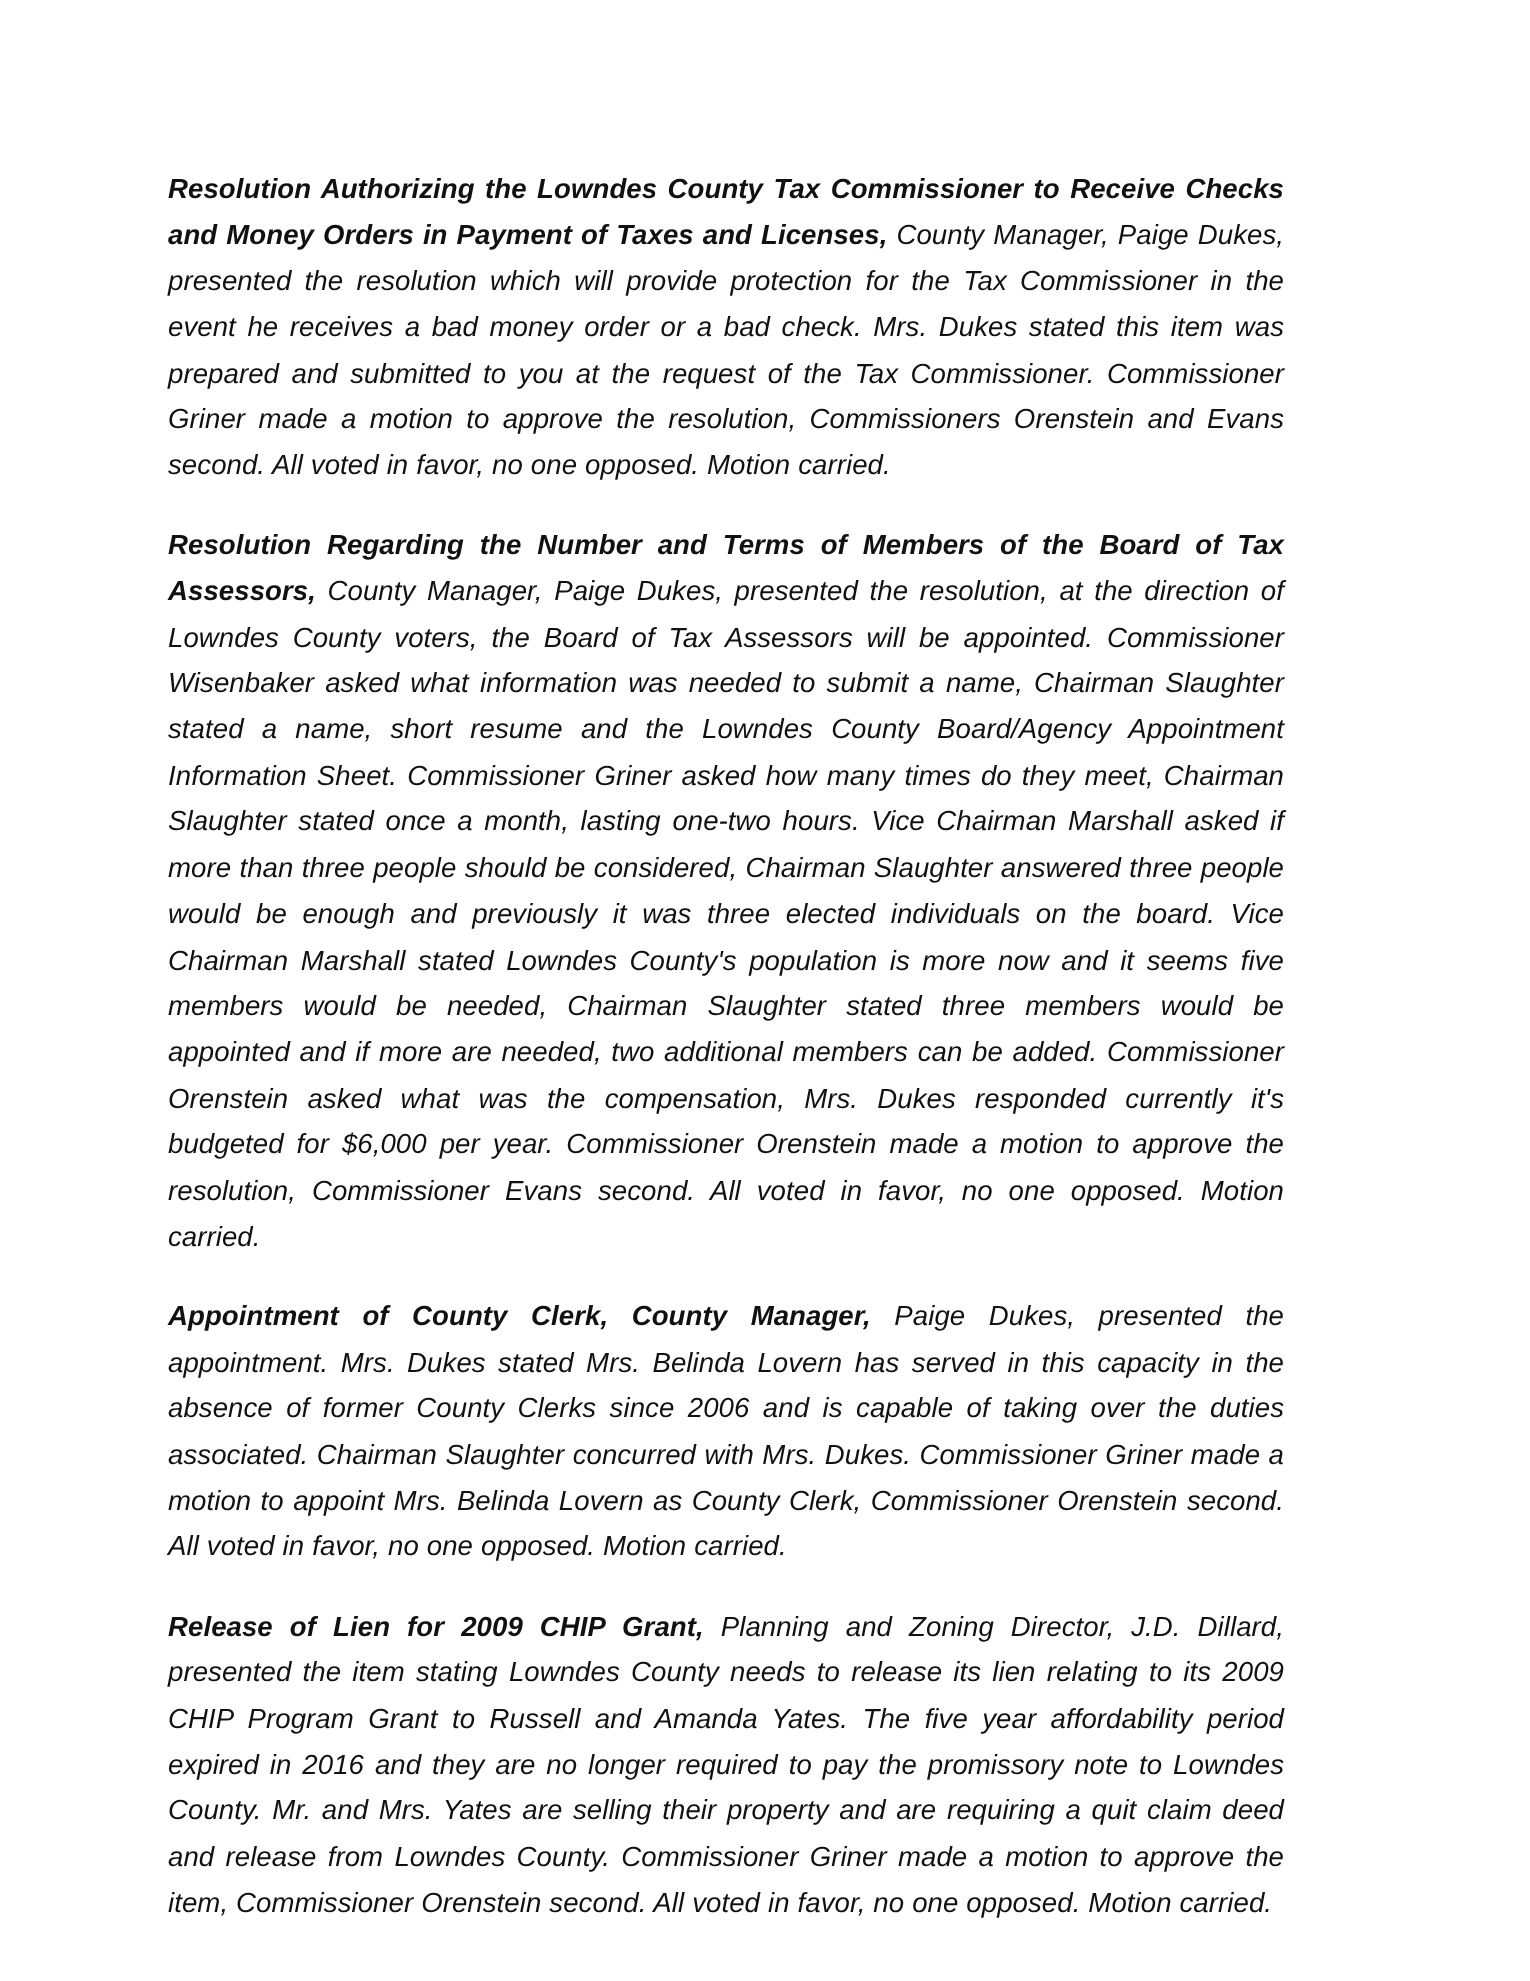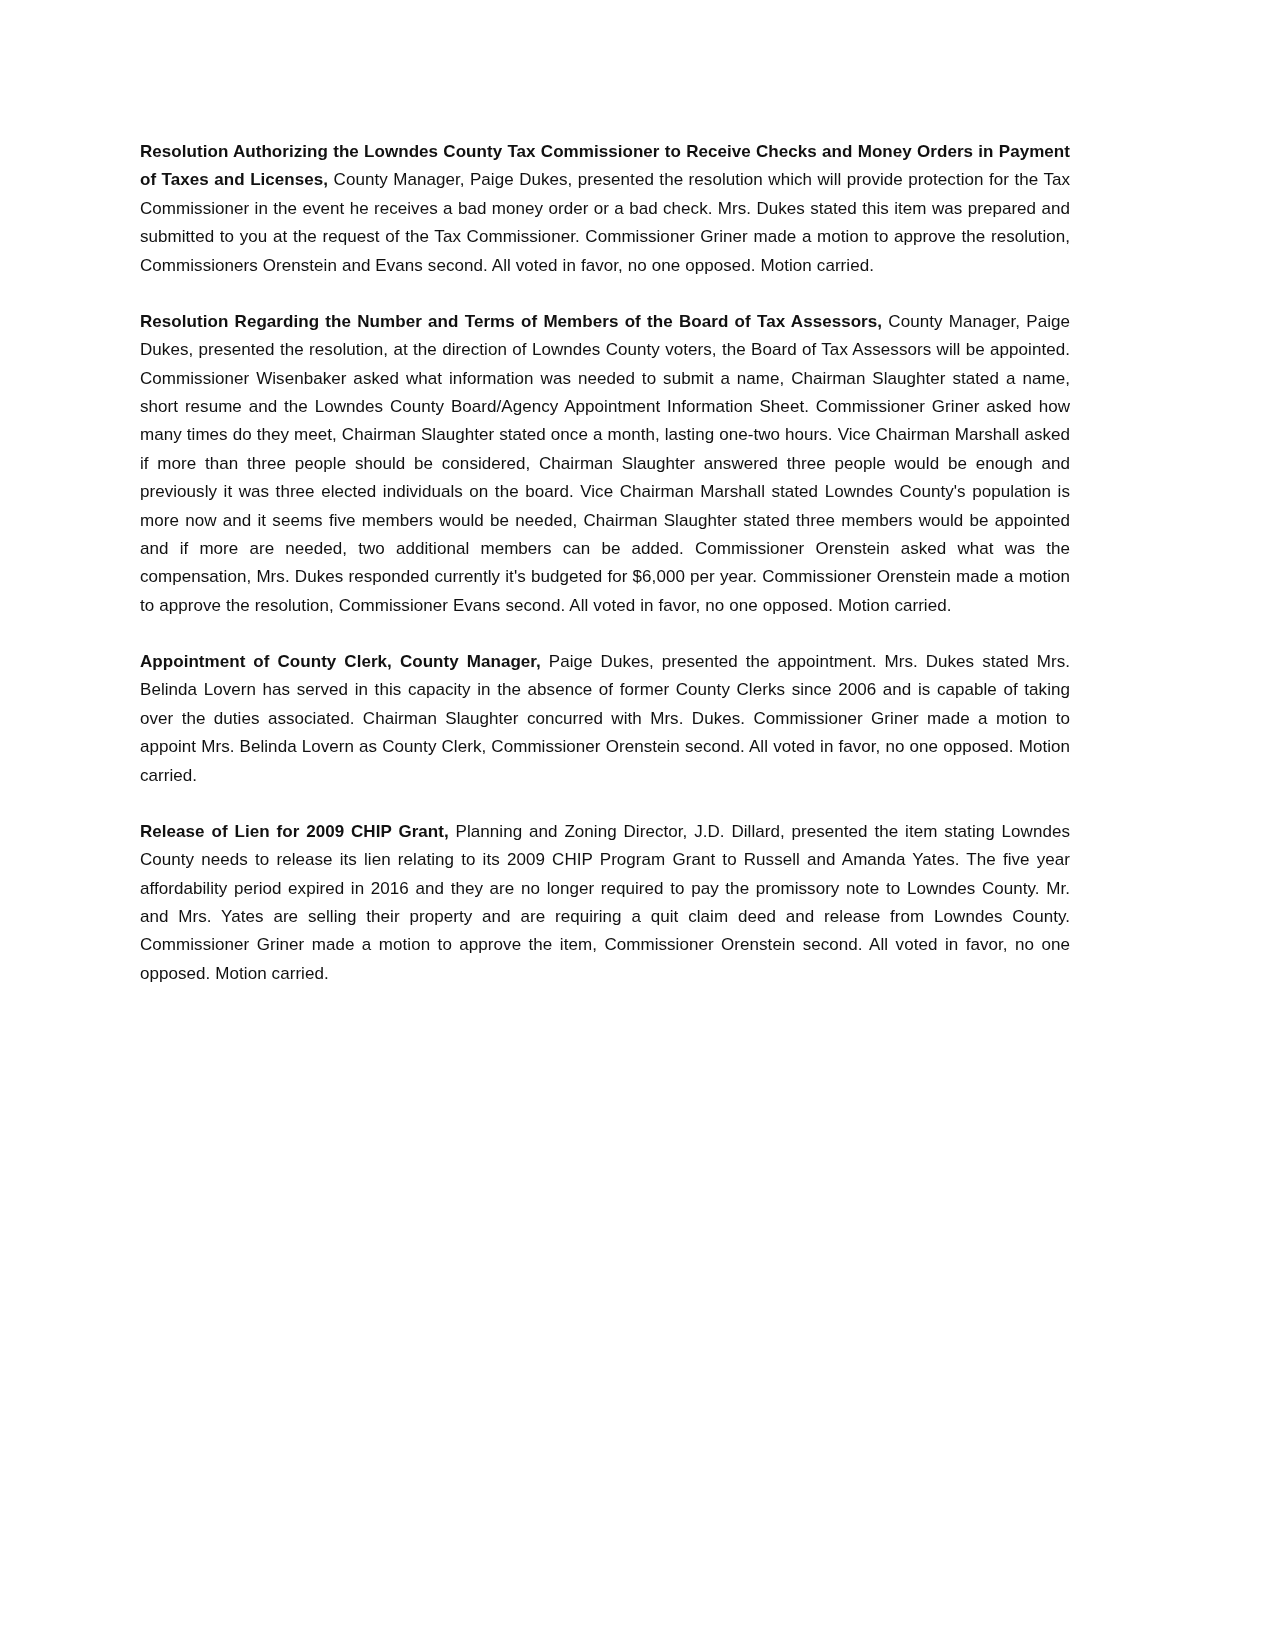--- a/index.html
+++ b/index.html
@@ -21,28 +21,29 @@
     overflow: hidden;
     box-sizing: border-box;
   }
   .content {
     position: absolute;
     left: 140px;
     top: 138px;
     width: 930px;
   }
   .para {
-    font-size: 17px;
+    font-size: 23px;
     line-height: 1.67;
     text-align: justify;
     text-justify: inter-word;
     margin: 0 0 28px 0;
     letter-spacing: 0.05px;
     word-spacing: 0.2px;
     color: #111111;
+    font-style: italic;
   }
   .para:last-child {
     margin-bottom: 0;
   }
   .run-in {
     font-weight: bold;
   }
   .body-text {
     font-weight: normal;
   }

